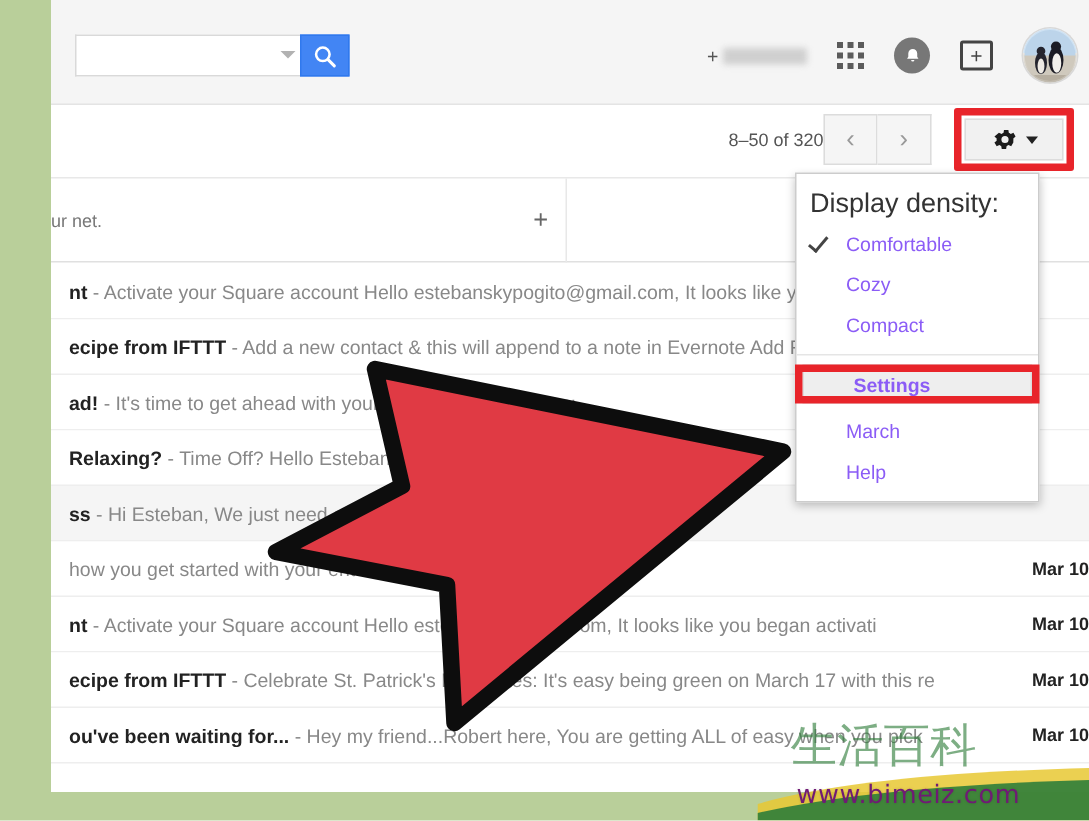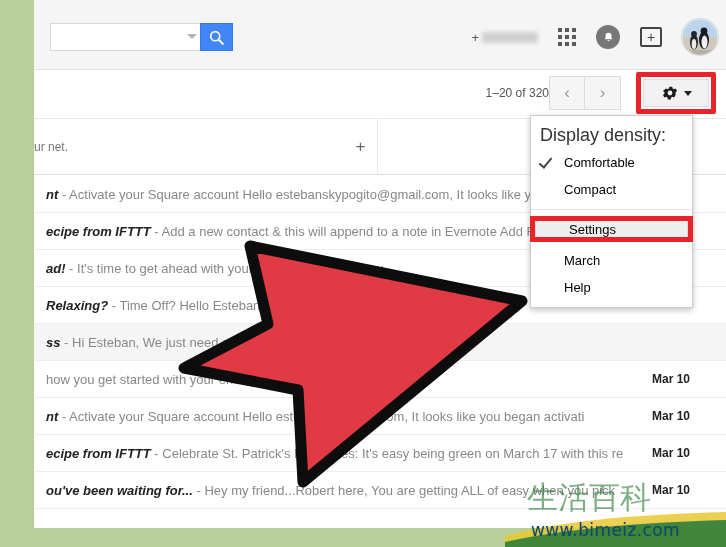--- a/index.html
+++ b/index.html
@@ -204,65 +204,66 @@
     overflow: hidden;
   }
   .mail-row.read { background: #f5f5f5; }
   .row-text {
     font-size: 13px; color: #888;
     white-space: nowrap;
     padding-left: 12px;
     overflow: hidden;
     flex: 1;
   }
-  .row-text b { color: #222; font-weight: bold; font-style: italic; }
+  .row-text b { color: #222; font-weight: bold; }
   .row-date {
     font-size: 12px; color: #222; font-weight: bold;
     width: 84px; flex: none;
-    text-align: left;
+    text-align: right;
     padding-left: 10px;
   }
 
   
   #menu {
     position: absolute;
     left: 496px; top: 115px;
     width: 163px;
     background: #fff;
     border: 1px solid #ccc;
     box-shadow: 0 2px 6px rgba(0,0,0,.25);
     padding: 6px 0 6px 0;
     z-index: 40;
   }
   .menu-item {
     position: relative;
     height: 27px;
     display: flex; align-items: center;
     padding-left: 33px;
-    font-size: 13px; color: #000000;
+    font-size: 13px; color: #8b5cf6;
     cursor: pointer;
     white-space: nowrap;
   }
   .menu-label-static {
     height: 27px; display: flex; align-items: center;
     padding-left: 9px; font-size: 18px; color: #333;
   }
   .menu-sep {
     height: 1px; background: #e5e5e5; margin: 6px 0;
   }
   .menu-check {
     position: absolute; left: 11px; top: 6px;
     width: 7px; height: 13px;
     border-right: 2px solid #444;
     border-bottom: 2px solid #444;
     transform: rotate(40deg);
   }
   #menu-settings-wrap {
     position: relative;
     margin: 5px -1px;
+    font-weight: bold;
   }
   #settings-highlight {
     position: absolute; left: 0; top: 0;
     width: 100%; height: 100%;
     border: 5px solid #e8242a;
     pointer-events: none;
   }
   #menu-item-settings {
     background: #eeeeee;
     border: 1px solid #dcdcdc;
@@ -292,21 +293,21 @@
     display: flex; gap: 13px;
     font-size: 31px;
     color: #2f7d3a;
     opacity: .62;
     font-family: "DejaVu Sans", sans-serif;
     line-height: 1;
   }
   #wm-url {
     position: absolute; left: 26px; top: 38px;
     font-size: 17px;
-    color: #0c4a6e;
+    color: #701a75;
     letter-spacing: .4px;
     text-shadow: 0 0 2px rgba(0,0,0,.15);
     font-family: "DejaVu Sans", sans-serif;
   }
   #wm-swoosh {
     position: absolute; left: 0; top: 30px;
     width: 221px; height: 35px;
   }
 </style>
 </head>
@@ -374,21 +375,21 @@
             <path d="M6 31 L30 31 L30 36 L6 36 Z" fill="#b6aea0"></path>
           </g>
         </svg>
       </div>
 
     </div>
   </div>
 
   <div id="toolbar">
 
-    <div id="pager">1–20 of 320</div>
+    <div id="pager">8–50 of 320</div>
 
     <div id="nav-btns">
       <div class="nav-btn">‹</div>
       <div class="nav-btn">›</div>
     </div>
 
     <div id="gear-highlight">
       <div id="gear-btn">
         <svg width="18" height="18" viewBox="0 0 24 24">
           <path fill="#1c1c1c" d="M19.4 13a7.6 7.6 0 0 0 0-2l2-1.6-1.9-3.3-2.4 1a7.4 7.4 0 0 0-1.7-1l-.4-2.6h-3.9l-.4 2.6c-.6.2-1.2.6-1.7 1l-2.4-1L2.6 9.4 4.6 11a7.6 7.6 0 0 0 0 2l-2 1.6 2 3.3 2.4-1c.5.4 1 .7 1.7 1l.4 2.6h3.9l.4-2.6c.6-.3 1.2-.6 1.7-1l2.4 1 1.9-3.3zM12 15.2A3.2 3.2 0 1 1 12 8.8a3.2 3.2 0 0 1 0 6.4z"></path>
@@ -443,20 +444,23 @@
         <div class="row-date">Mar 10</div>
       </div>
     </div>
 
   <div id="menu">
     <div class="menu-label-static">Display density:</div>
 
     <div class="menu-item">
       <span class="menu-check"></span>
       <span>Comfortable</span>
+    </div>
+    <div class="menu-item">
+      <span>Cozy</span>
     </div>
     <div class="menu-item">
       <span>Compact</span>
     </div>
 
     <div class="menu-sep"></div>
 
 
     <div id="menu-settings-wrap">
       <div class="menu-item" id="menu-item-settings">

